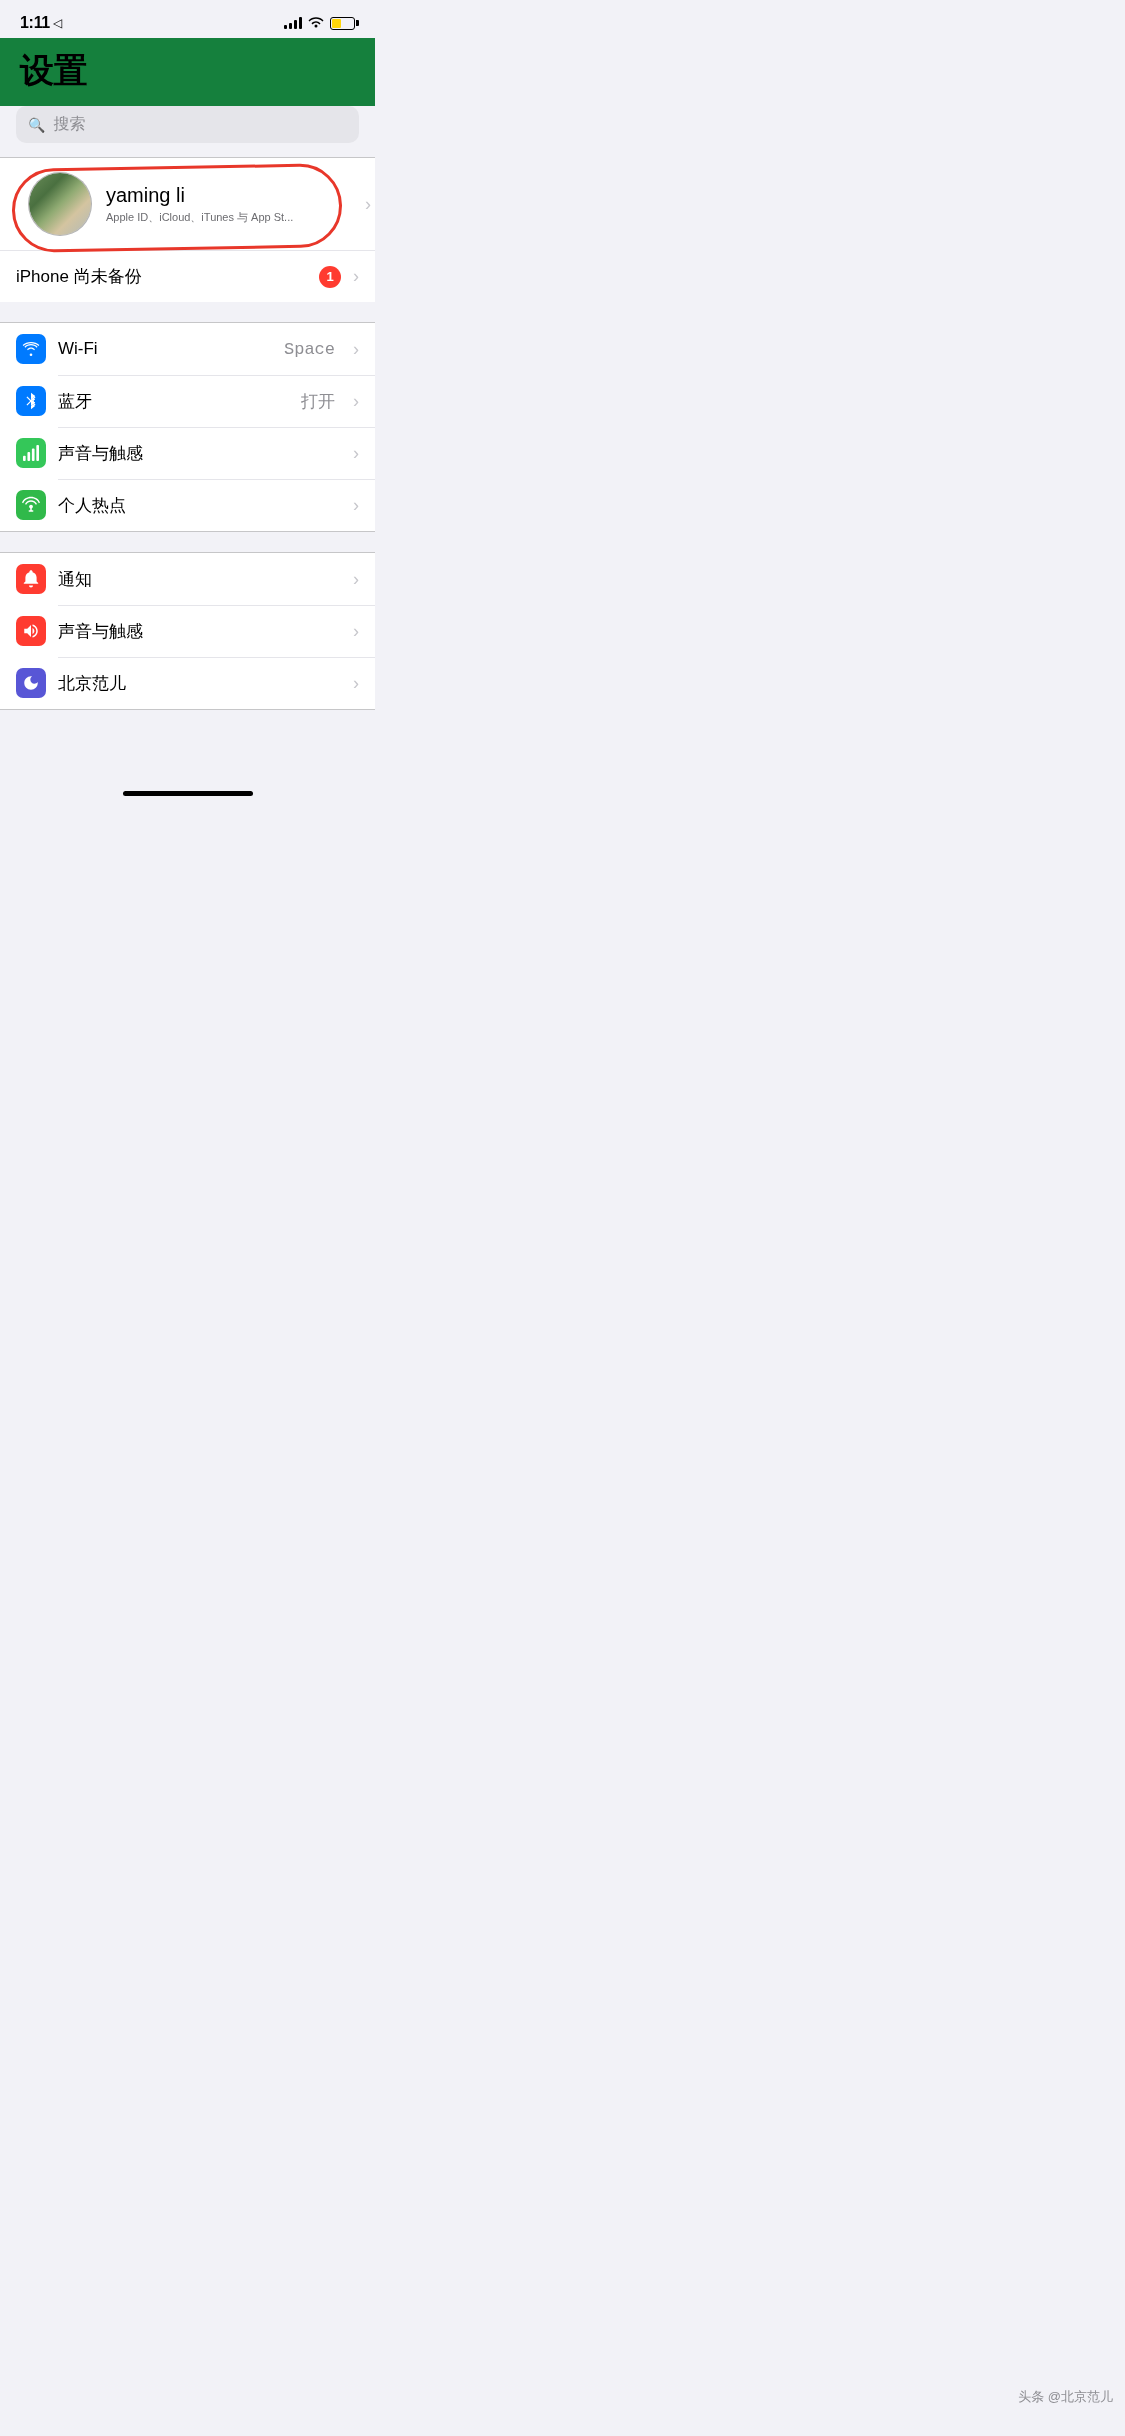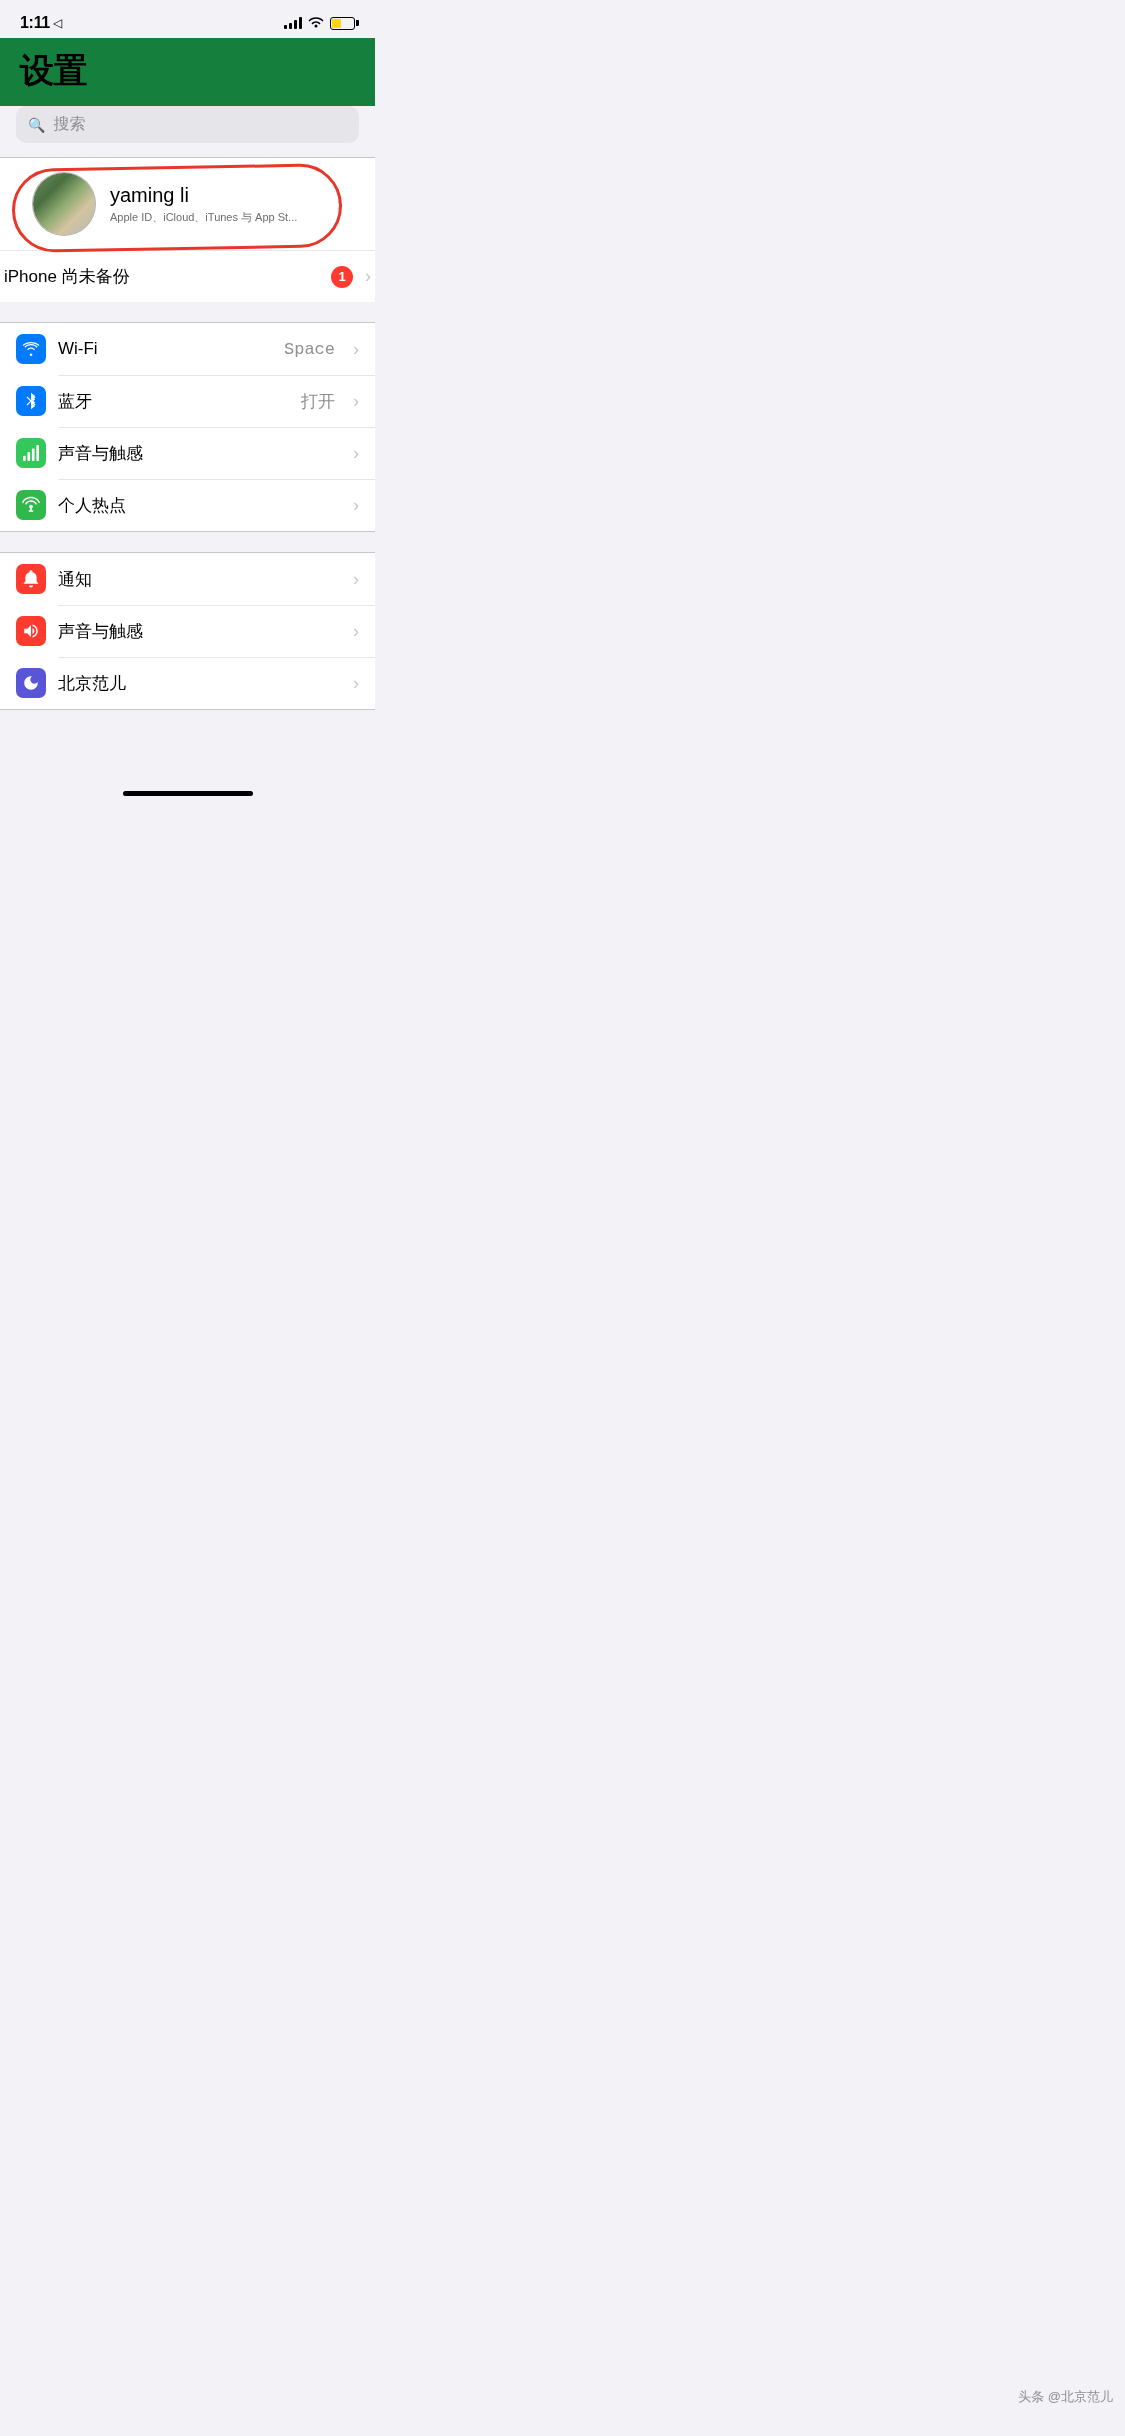--- a/index.html
+++ b/index.html
@@ -117,23 +117,24 @@
     }
 
     
     .profile-section {
       background: #fff;
       position: relative;
     }
     .profile-row {
       display: flex;
       align-items: center;
-      padding: 14px 32px;
+      padding: 14px 4px;
       gap: 14px;
       position: relative;
+      margin-left: 24px;
     }
     .avatar {
       width: 64px;
       height: 64px;
       border-radius: 50%;
       overflow: hidden;
       flex-shrink: 0;
       background: #c8c8c8;
       border: 0.5px solid rgba(0,0,0,0.1);
     }
@@ -175,21 +176,21 @@
       border-radius: 42px 42px 42px 42px / 42px 42px 42px 42px;
       pointer-events: none;
       z-index: 10;
       transform: rotate(-1deg);
     }
 
     
     .backup-row {
       display: flex;
       align-items: center;
-      padding: 14px 4px;
+      padding: 14px 16px;
       background: #fff;
       border-top: 0.5px solid #e5e5ea;
       gap: 12px;
       justify-content: flex-end;
     }
     .backup-text {
       flex: 1;
       font-size: 17px;
       color: #000;
     }

